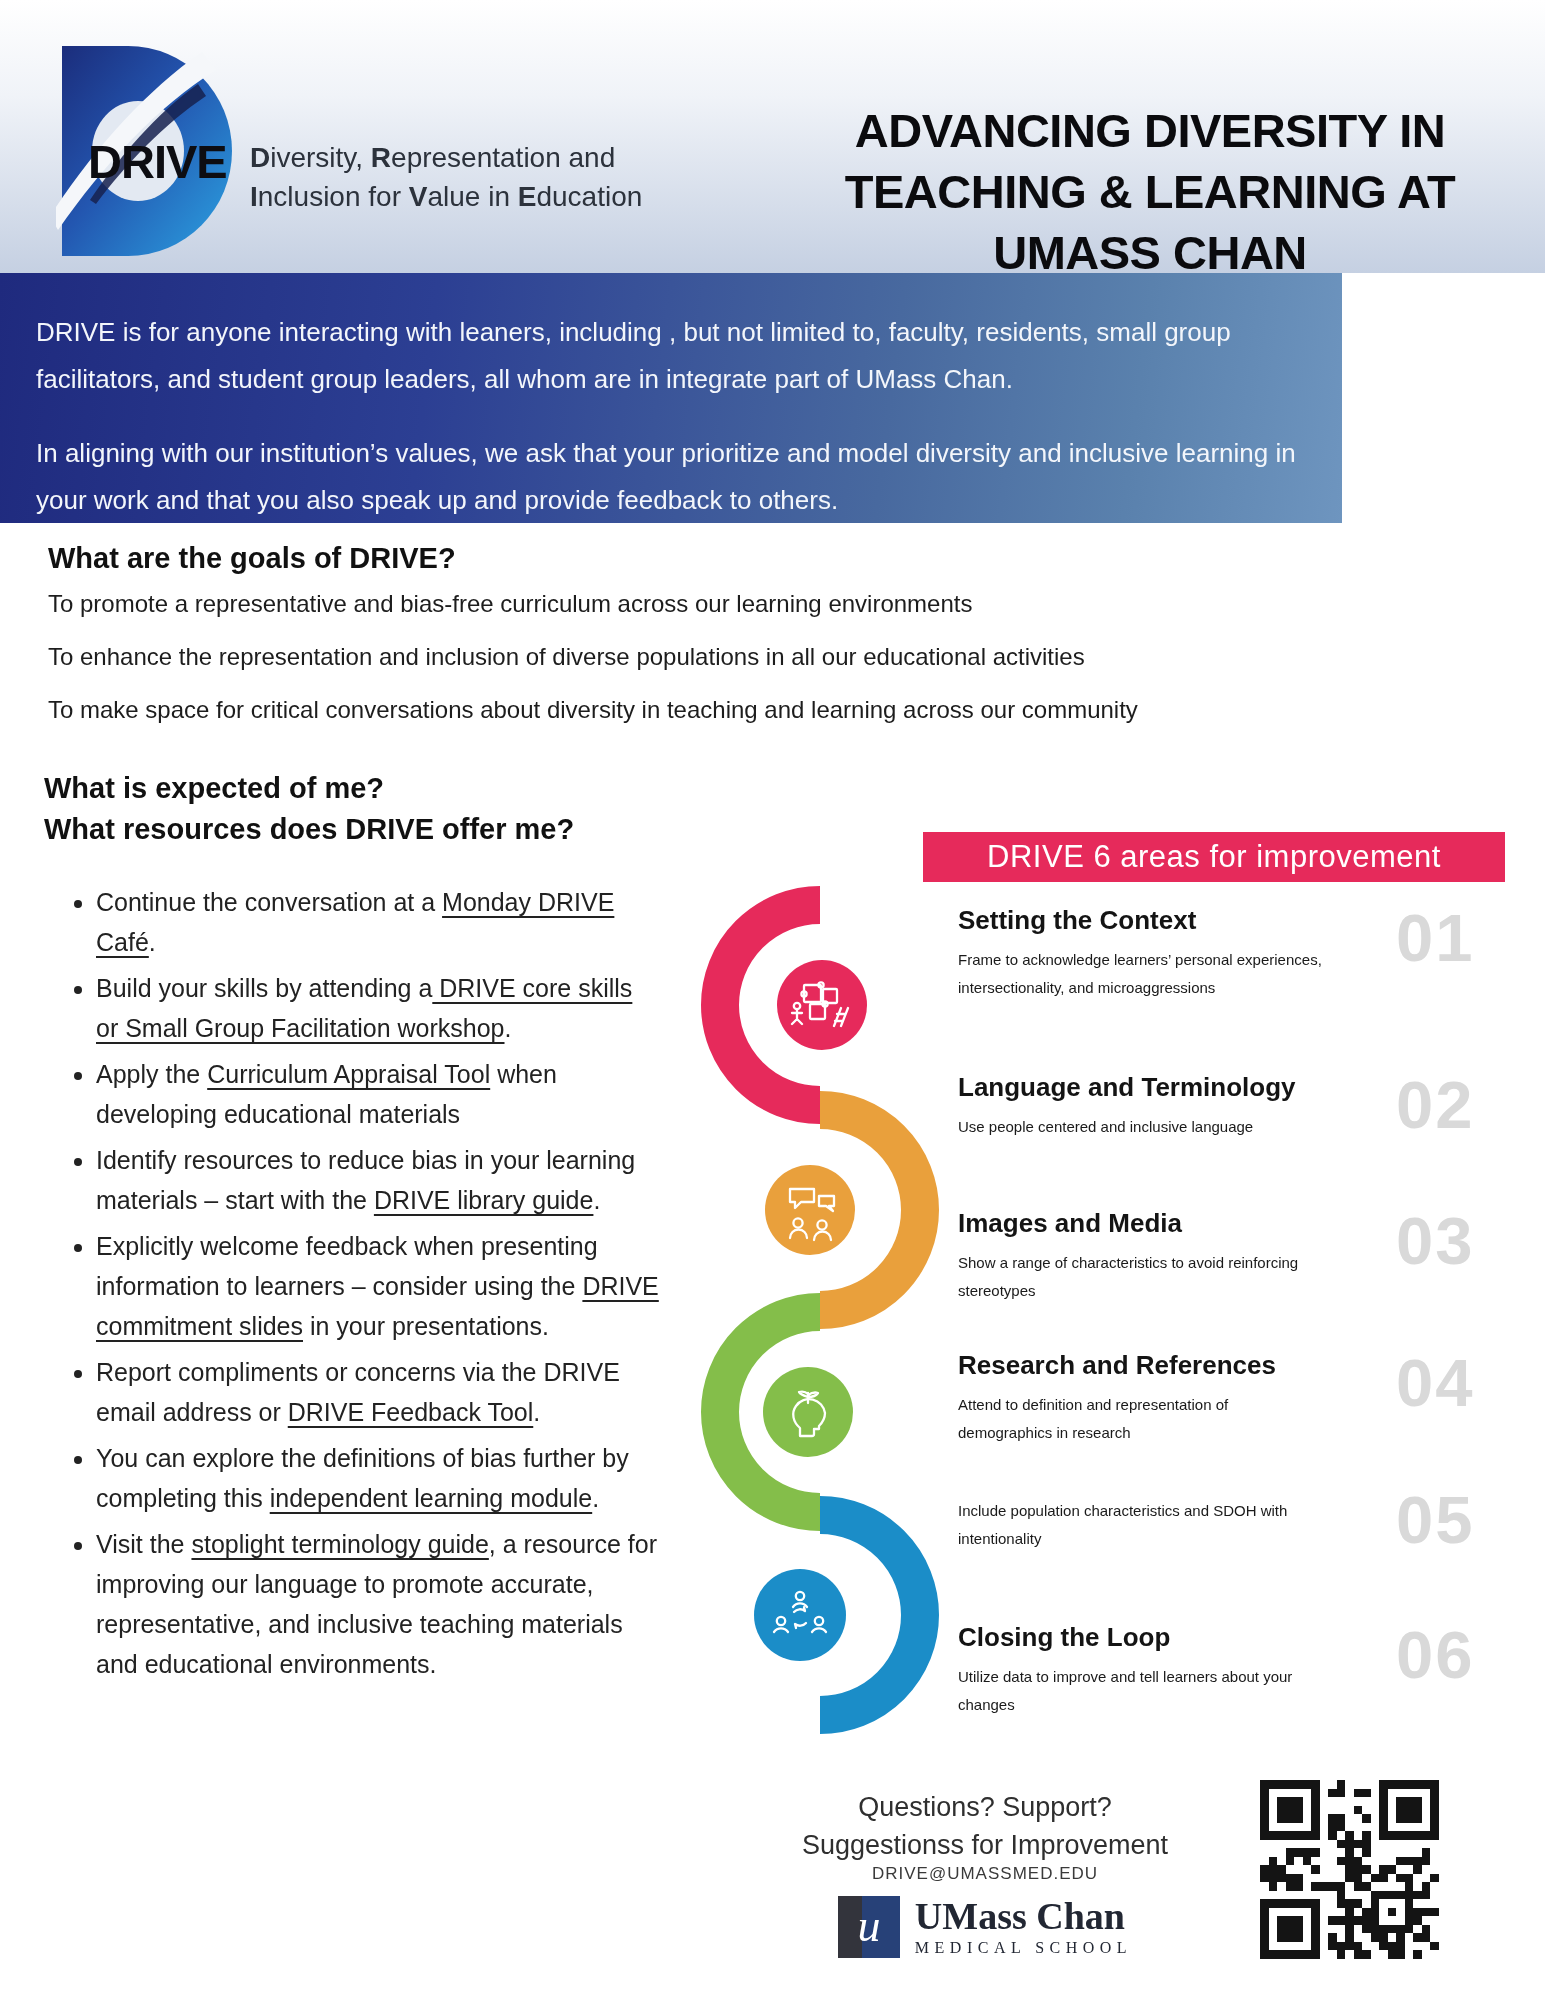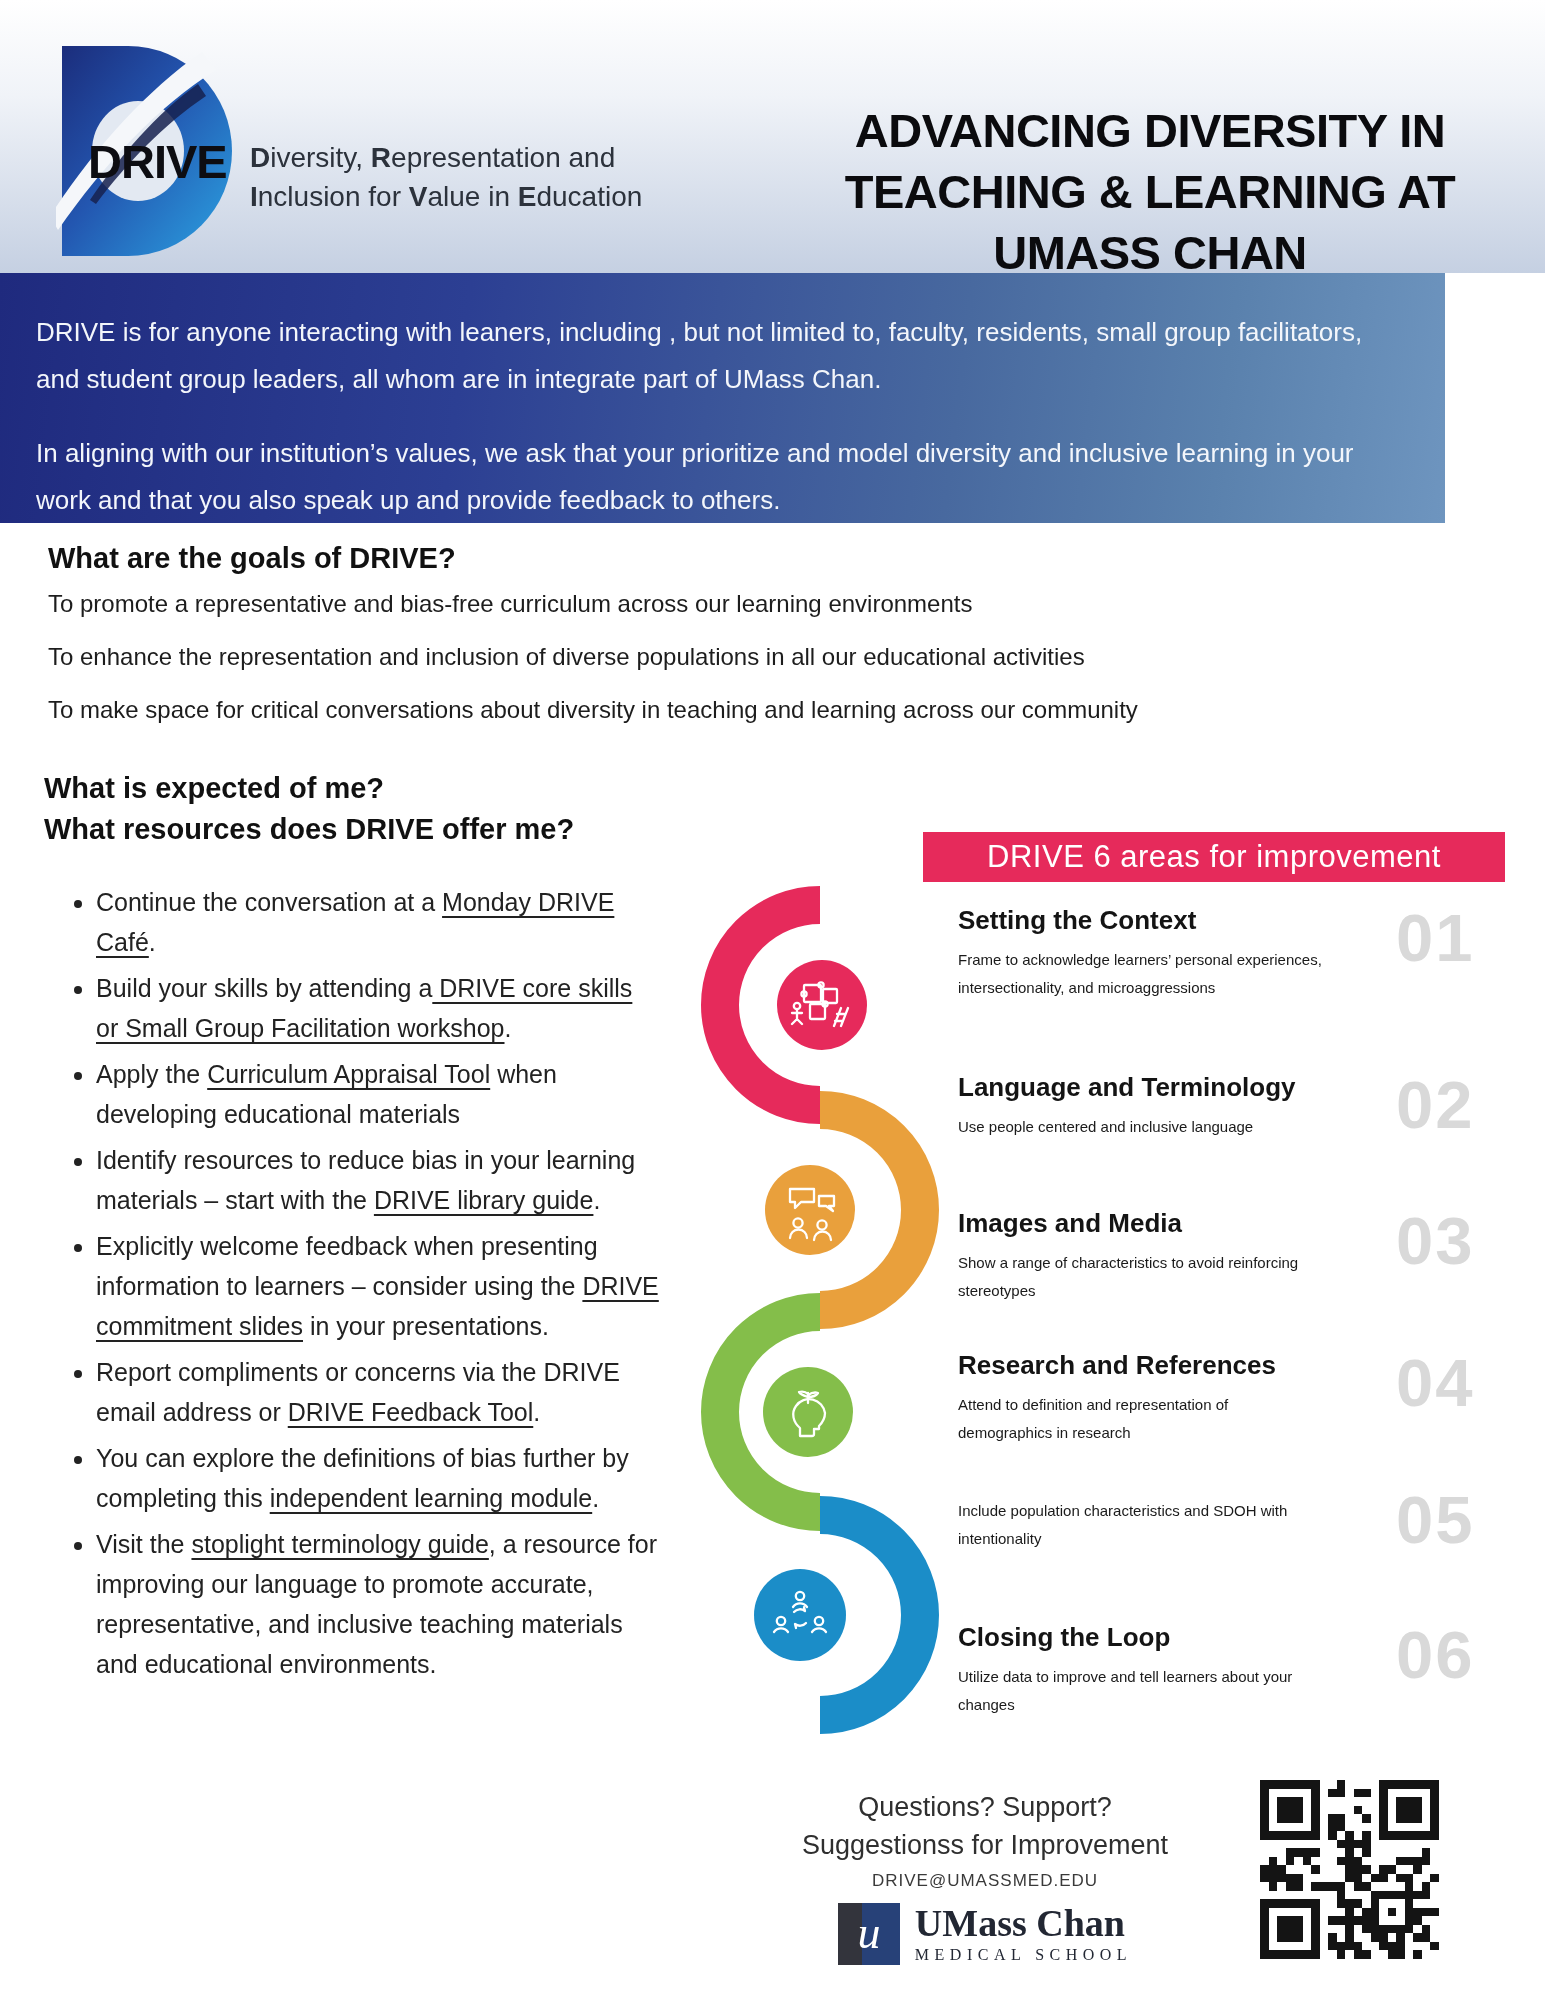--- a/index.html
+++ b/index.html
@@ -23,21 +23,21 @@
     font-size:28px;line-height:39px;color:#2c323c;
   }
   .main-title{
     position:absolute;left:780px;top:70px;width:740px;
     text-align:center;font-size:47px;line-height:1.29;font-weight:bold;
     letter-spacing:-0.5px;color:#0b0b0e;
   }
   .main-title span{display:block;}
   
   .intro-banner{
-    position:absolute;top:273px;left:0;width:1445px;height:250px;
+    position:absolute;top:273px;left:0;width:1342px;height:250px;
     background:linear-gradient(97deg,#1f2a7e 0%,#2c3f93 32%,#48699f 66%,#5a81ad 84%,#6e95bf 100%);
     color:#f3f6fb;box-sizing:border-box;padding:36px 40px 10px 36px;
   }
   .intro-banner p{margin:0;font-size:26px;line-height:47px;font-weight:400;max-width:1460px;}
   .intro-banner p + p{margin-top:27px;}
   
   .goals{position:absolute;left:48px;top:542px;width:1250px;}
   .goals h2{margin:0;font-size:29px;font-weight:bold;color:#111;}
   .goals p{margin:15px 0 0 0;font-size:24px;line-height:28px;color:#1d1d1d;}
   .goals p + p{margin-top:25px;}
@@ -60,21 +60,21 @@
     position:absolute;left:438px;top:-6px;
     font-size:67px;font-weight:bold;color:#d9d9d9;letter-spacing:2px;
   }
   
   .snake{position:absolute;left:650px;top:860px;}
   
   .footer-support{
     position:absolute;left:760px;top:1788px;width:450px;text-align:center;color:#2f2f2f;
   }
   .footer-support .q1,.footer-support .q2{font-size:27px;line-height:38px;}
-  .footer-support .email{font-size:17px;letter-spacing:1px;margin-top:7px;color:#3a3a3a;}
+  .footer-support .email{font-size:17px;letter-spacing:1px;margin-top:0;color:#3a3a3a;}
   .umass-logo{margin-top:12px;display:flex;justify-content:center;align-items:center;gap:15px;}
   .umass-text{text-align:left;font-family:"Liberation Serif",serif;color:#222733;}
   .umass-name{font-size:38px;font-weight:bold;line-height:38px;}
   .umass-sub{font-size:16px;letter-spacing:5.5px;margin-top:4px;}
   .qr-wrap{position:absolute;left:1252px;top:1772px;width:195px;height:195px;background:#fff;}
 </style>
 </head>
 <body>
 
 <div class="page">

